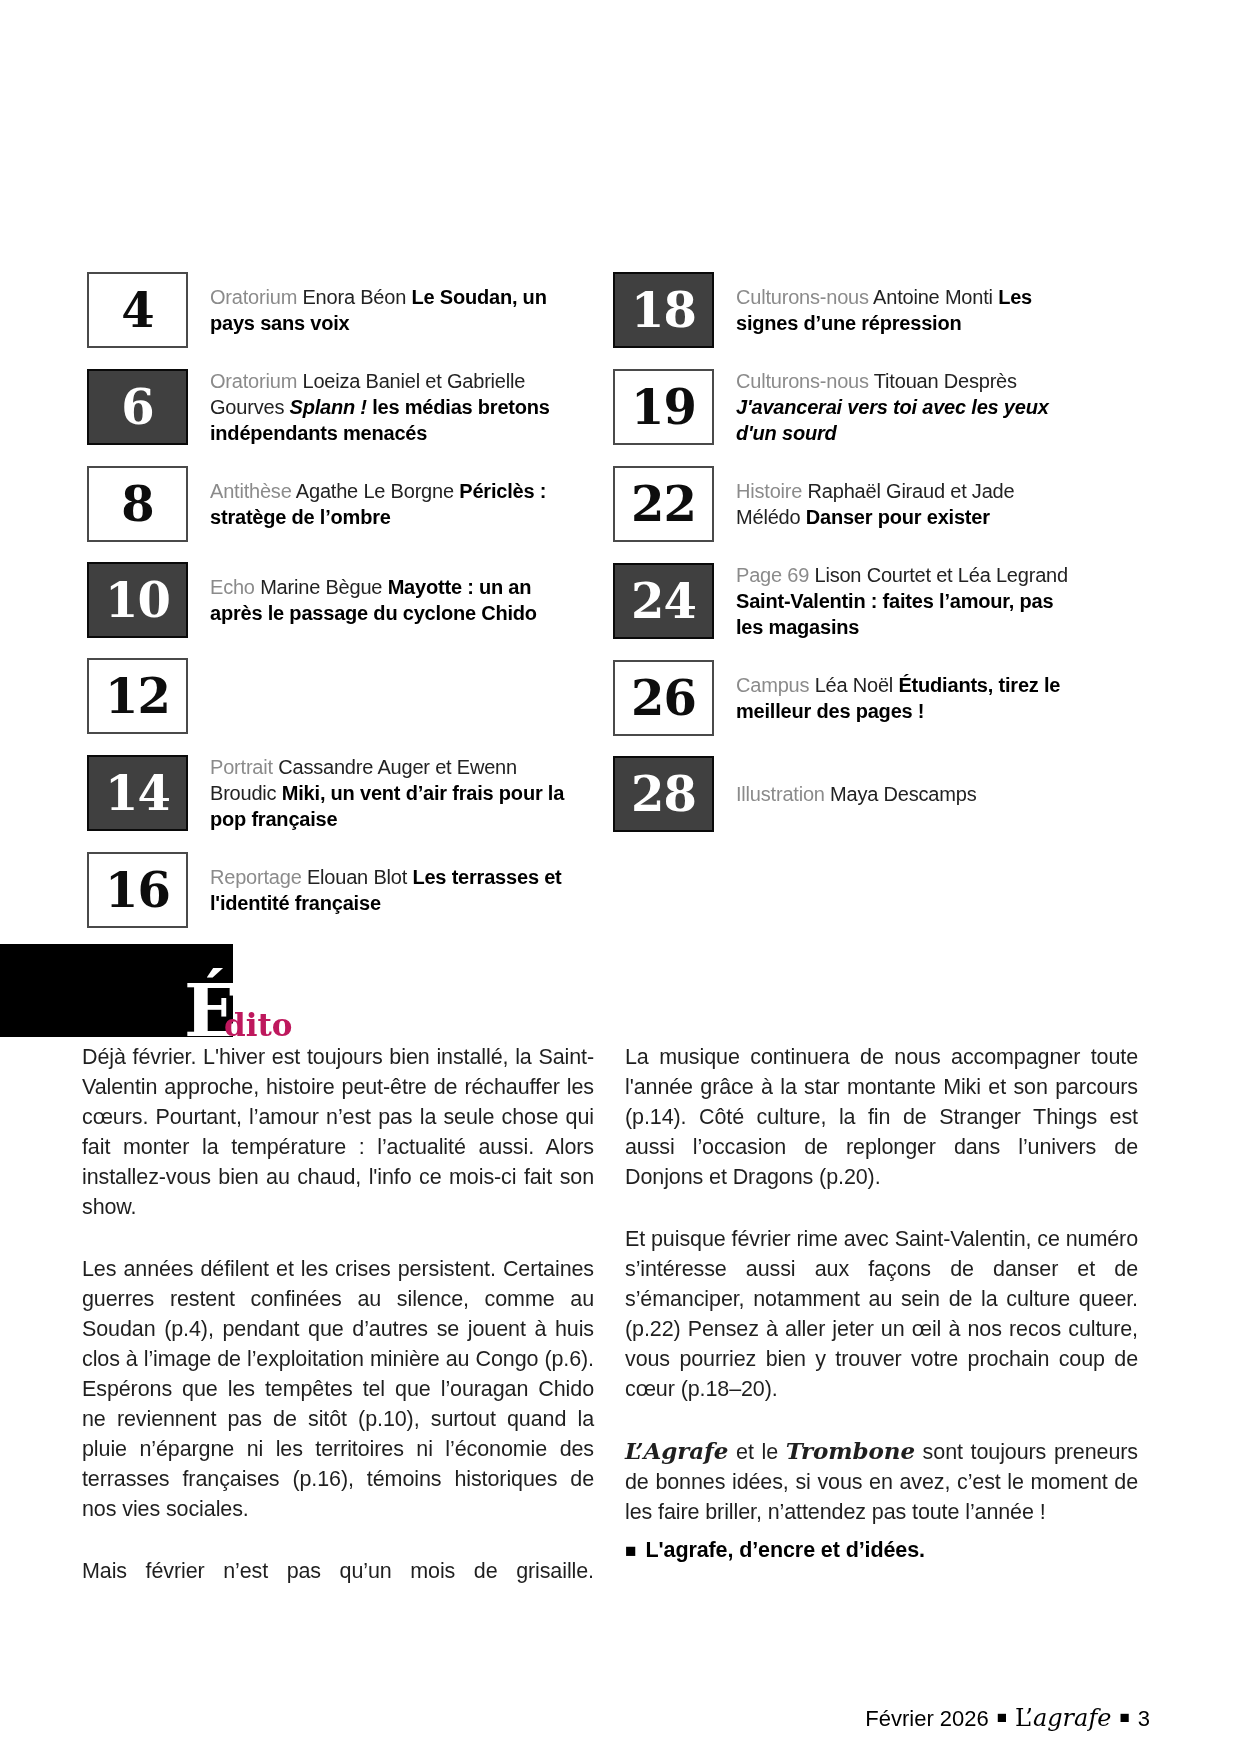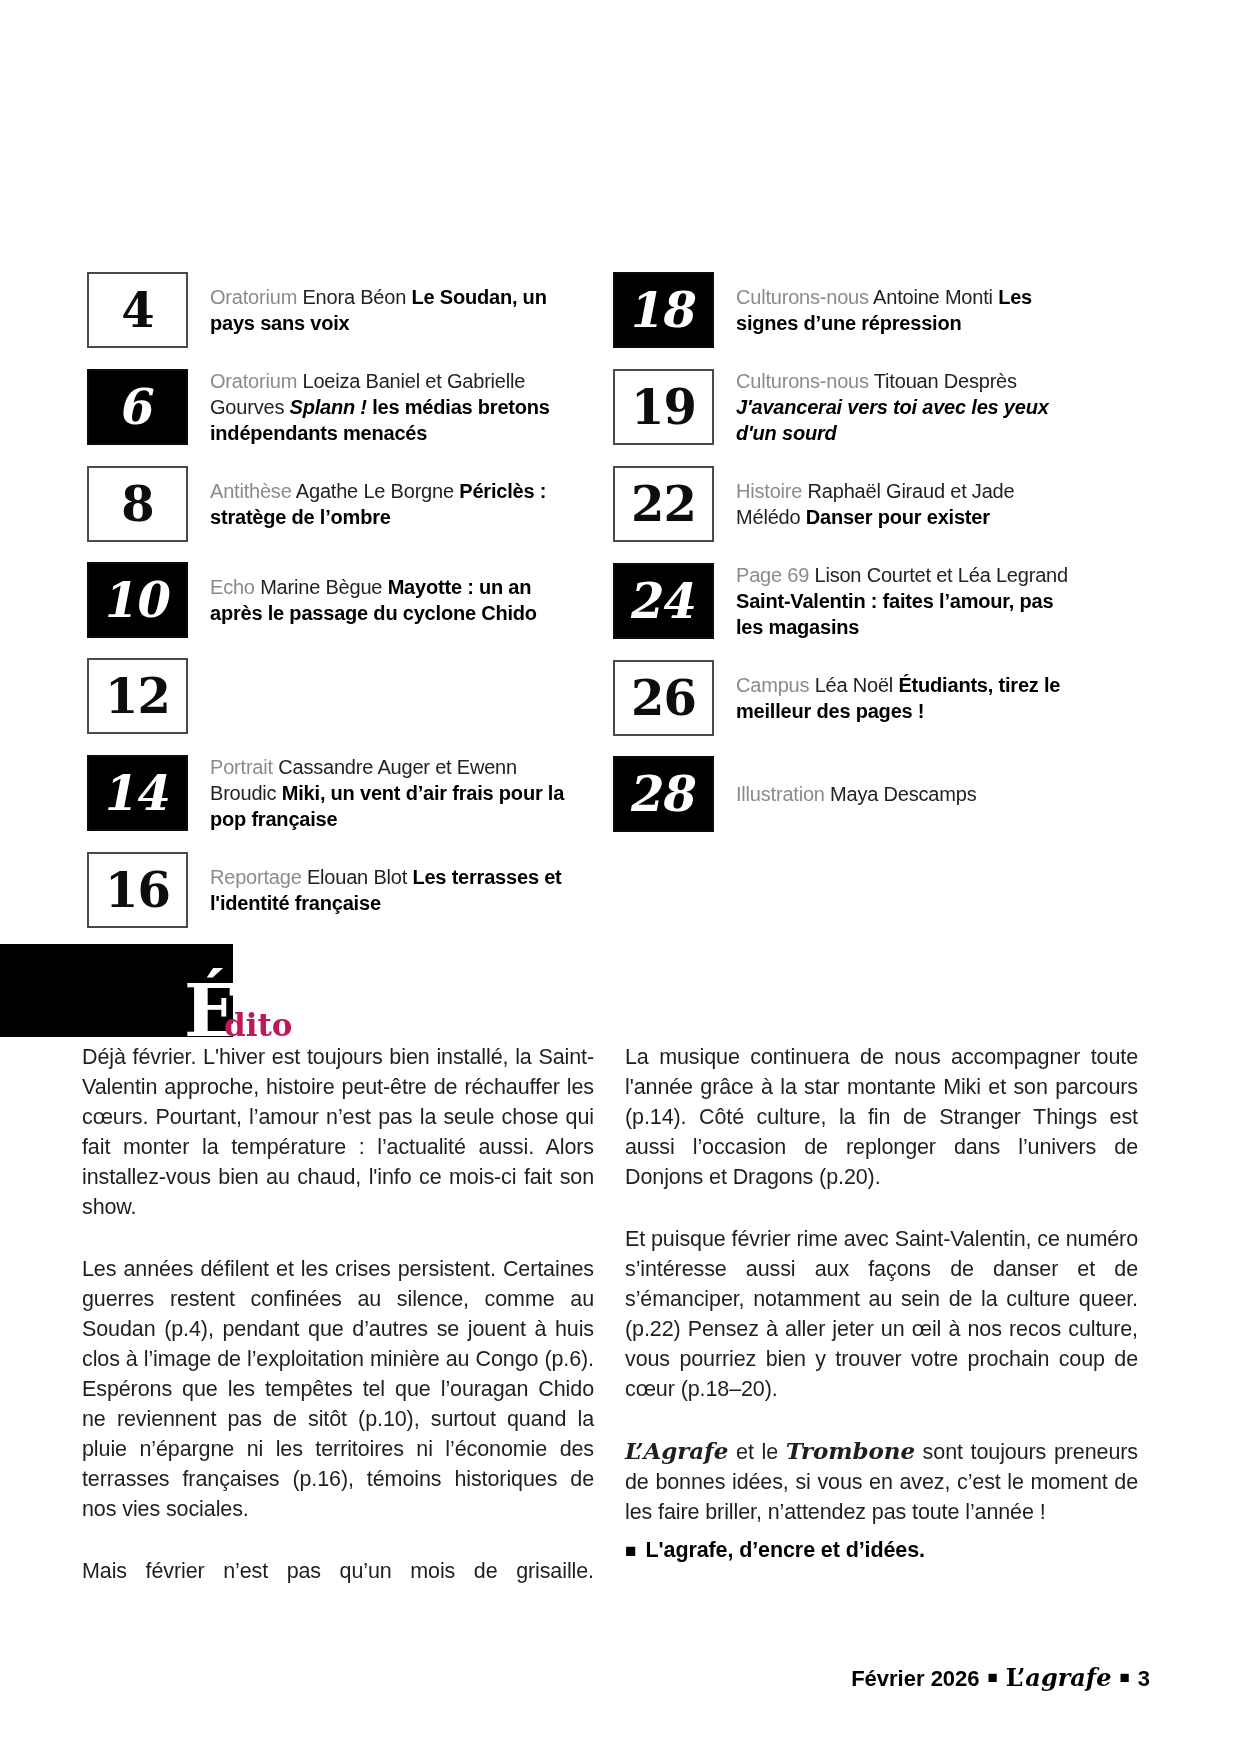--- a/index.html
+++ b/index.html
@@ -7,21 +7,21 @@
         font-family:"Liberation Sans",sans-serif;color:#1f1f1f;}
 
   
   .toc-col{position:absolute;display:flex;flex-direction:column;gap:20px;}
   .toc-col.left{left:87px;top:272px;width:479px;}
   .toc-col.right{left:613px;top:272px;width:459px;}
   .toc-entry{display:flex;align-items:center;gap:22px;min-height:72px;}
   .toc-num{flex:0 0 97px;width:97px;height:72px;display:flex;align-items:center;justify-content:center;
            font-family:"DejaVu Serif",serif;font-weight:bold;font-size:48px;letter-spacing:-1px;}
   .toc-num.outline{background:#ffffff;color:#0d0d0d;border:2px solid #4a4a4a;}
-  .toc-num.solid{background:#000000;color:#ffffff;border:2px solid #0a0a0a;font-style:italic;}
+  .toc-num.solid{background:#404040;color:#ffffff;border:2px solid #0a0a0a;}
   .toc-text{font-size:20px;line-height:26px;letter-spacing:-0.2px;}
   .seg-rubric{color:#8b8b8b;}
   .seg-author{color:#222222;}
   .seg-title{color:#000000;font-weight:bold;}
   .seg-italic{font-style:italic;}
 
   
   .edito-bar{position:absolute;left:0;top:944px;width:233px;height:93px;background:#000000;}
   .edito-initial{position:absolute;left:184px;top:975px;z-index:2;color:#ffffff;
                  font-family:"DejaVu Serif",serif;font-weight:bold;font-size:72px;line-height:1;}
@@ -34,22 +34,22 @@
   .edito-col.right{left:625px;width:513px;}
   .edito-col p{margin:0 0 32px 0;font-size:21.5px;line-height:30px;color:#1f1f1f;
                text-align:justify;letter-spacing:-0.1px;}
   .edito-col p.justify-last{text-align-last:justify;}
   .edito-col p.signature{margin-top:-24px;margin-bottom:0;}
   .run-work{font-family:"DejaVu Serif",serif;font-weight:bold;font-style:italic;font-size:23px;}
   .run-bullet{font-size:19px;color:#000;margin-right:9px;letter-spacing:0;}
   .run-strong{font-weight:bold;color:#000;}
 
   
-  .footer{position:absolute;top:1663px;right:90px;display:flex;align-items:baseline;
-          font-weight:bold;font-size:22px;color:#000;white-space:pre;justify-content:space-between;}
+  .footer{position:absolute;top:1704px;right:90px;display:flex;align-items:baseline;
+          font-weight:normal;font-size:22px;color:#000;white-space:pre;justify-content:space-between;}
   .footer .sq{font-size:17px;margin:0 8px;align-self:center;}
   .footer .brand-l{font-family:"DejaVu Serif",serif;font-size:24px;}
   .footer .brand-it{font-family:"DejaVu Serif",serif;font-size:24px;font-style:italic;}
 </style>
 </head>
 <body>
 
 <div class="page">
 
   <div class="toc-col left">

